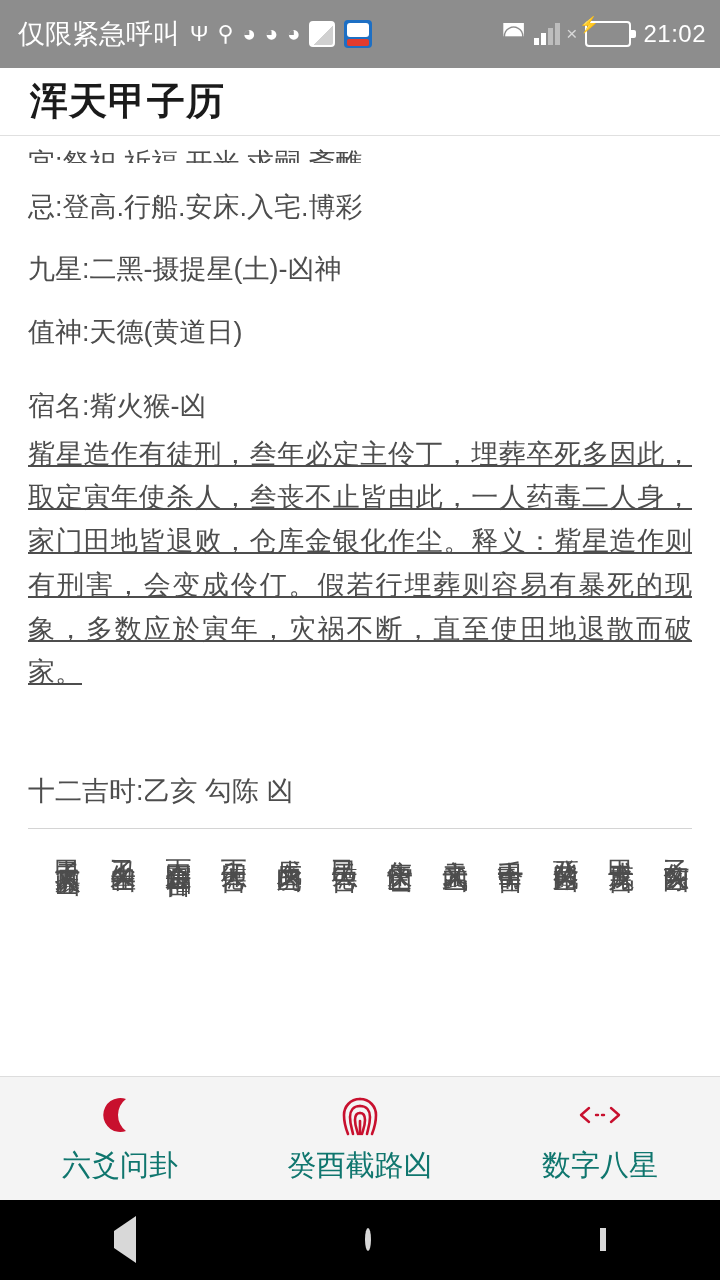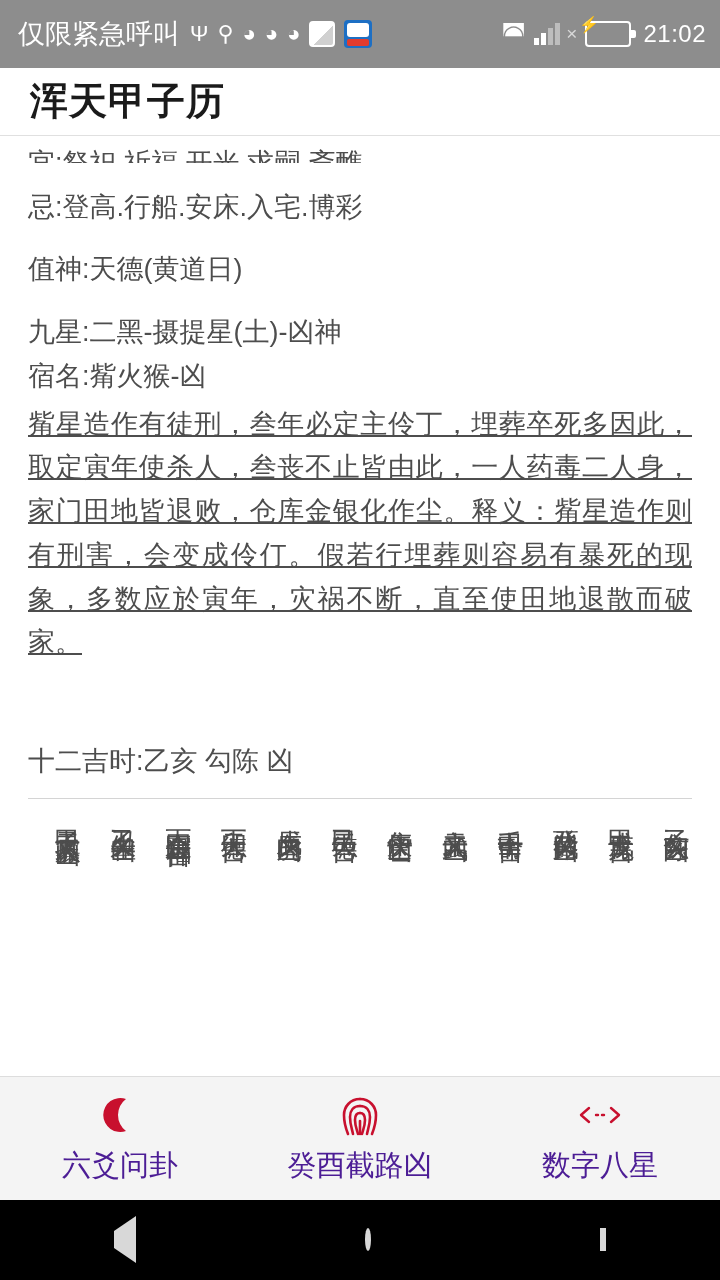--- a/index.html
+++ b/index.html
@@ -179,21 +179,21 @@
     line-height: 36px;
     white-space: nowrap;
   }
   .para {
     font-size: 27px;
     color: #4d4d4d;
     line-height: 1.35;
     margin: 26px 0 0 0;
   }
   .para.tight {
-    margin-top: 8px;
+    margin-top: 38px;
   }
   .longtext {
     font-size: 27px;
     color: #4d4d4d;
     line-height: 1.62;
     margin: 8px 0 0 0;
     text-align: justify;
     text-decoration: underline;
   }
   .spacer-big { height: 52px; }
@@ -240,21 +240,21 @@
   }
   .tab .glyph {
     height: 46px;
     display: flex;
     align-items: center;
     justify-content: center;
     color: #c8102e;
   }
   .tab .label {
     font-size: 29px;
-    color: #4c1d95;
+    color: #0f766e;
   }
 
   
   .navbar {
     position: absolute;
     left: 0;
     top: 1200px;
     width: 720px;
     height: 80px;
     background: #000000;
@@ -314,22 +314,22 @@
 </div>
 
 <div class="appbar">
   <div class="title">浑天甲子历</div>
 </div>
 
 <div class="content">
   <div class="inner">
     <div class="clipped-line">宜:祭祀.祈福.开光.求嗣.斋醮</div>
     <div class="para">忌:登高.行船.安床.入宅.博彩</div>
+    <div class="para">九星:二黑-摄提星(土)-凶神</div>
     <div class="para">值神:天德(黄道日)</div>
-    <div class="para">九星:二黑-摄提星(土)-凶神</div>
     <div class="para tight">宿名:觜火猴-凶</div>
     <div class="longtext">觜星造作有徒刑，叁年必定主伶丁，埋葬卒死多因此，取定寅年使杀人，叁丧不止皆由此，一人药毒二人身，家门田地皆退败，仓库金银化作尘。释义：觜星造作则有刑害，会变成伶仃。假若行埋葬则容易有暴死的现象，多数应於寅年，灾祸不断，直至使田地退散而破家。</div>
     <div class="spacer-big"></div>
     <div class="para">十二吉时:乙亥 勾陈 凶</div>
 
     <div class="vtable">
       <div class="vcol">甲子天寡孤辰凶</div>
       <div class="vcol">乙丑朱雀凶</div>
       <div class="vcol">丙寅金匮福神吉</div>
       <div class="vcol">丁卯天德吉</div>

